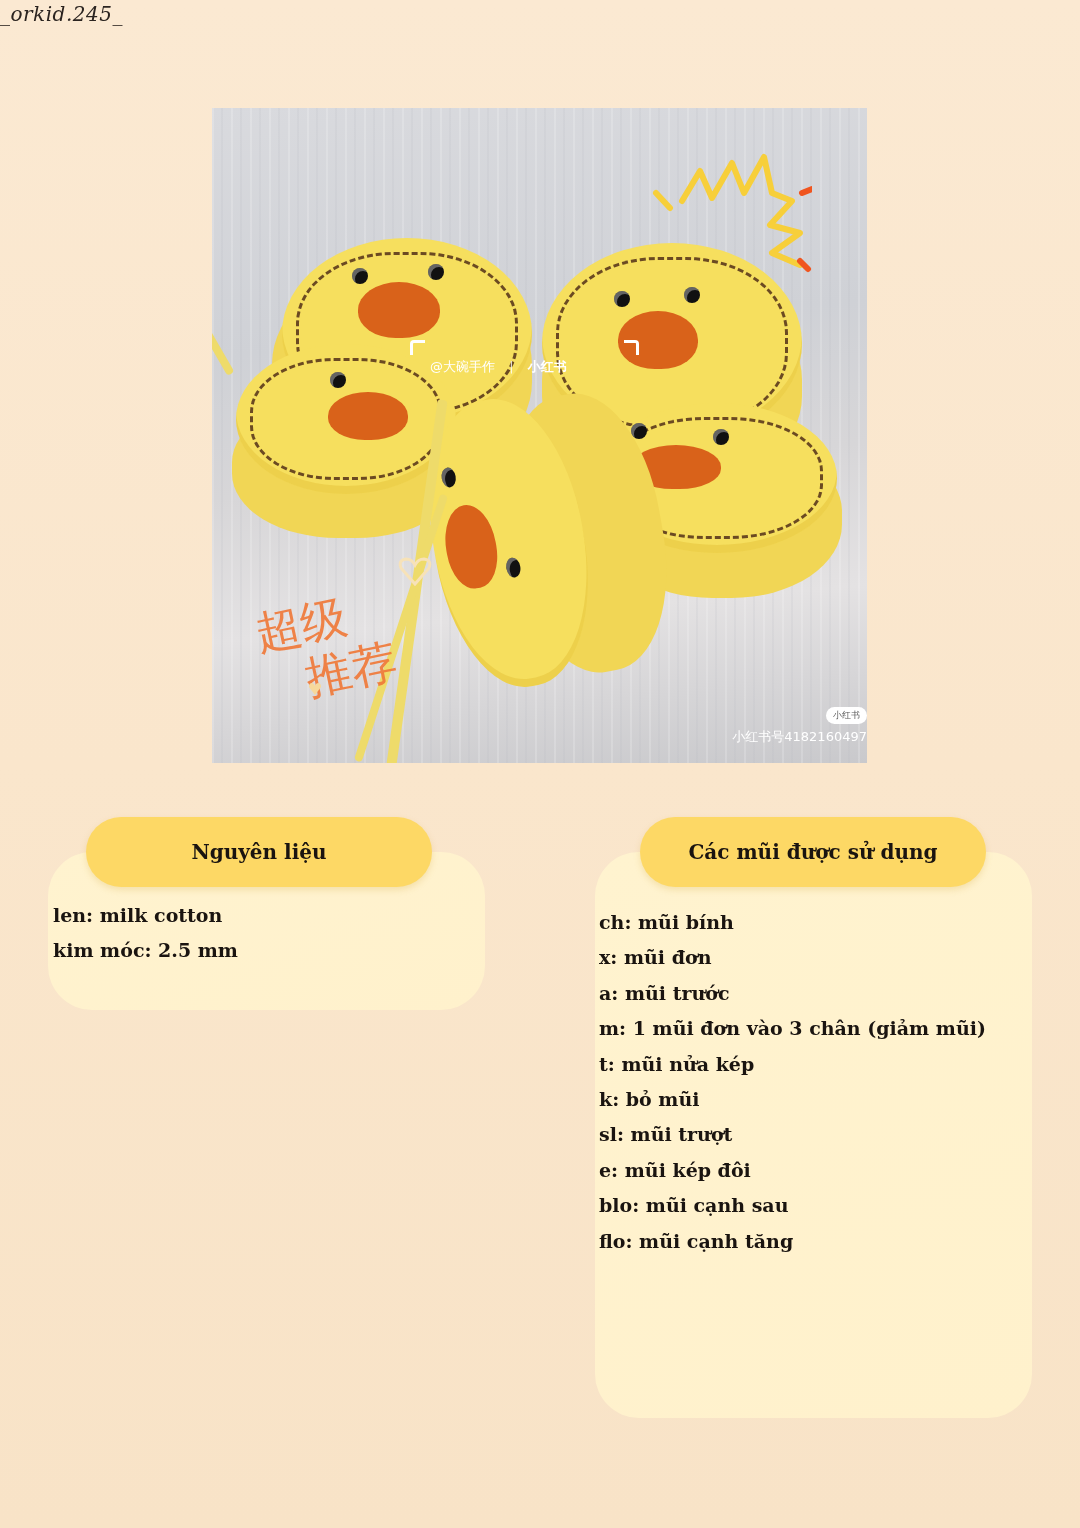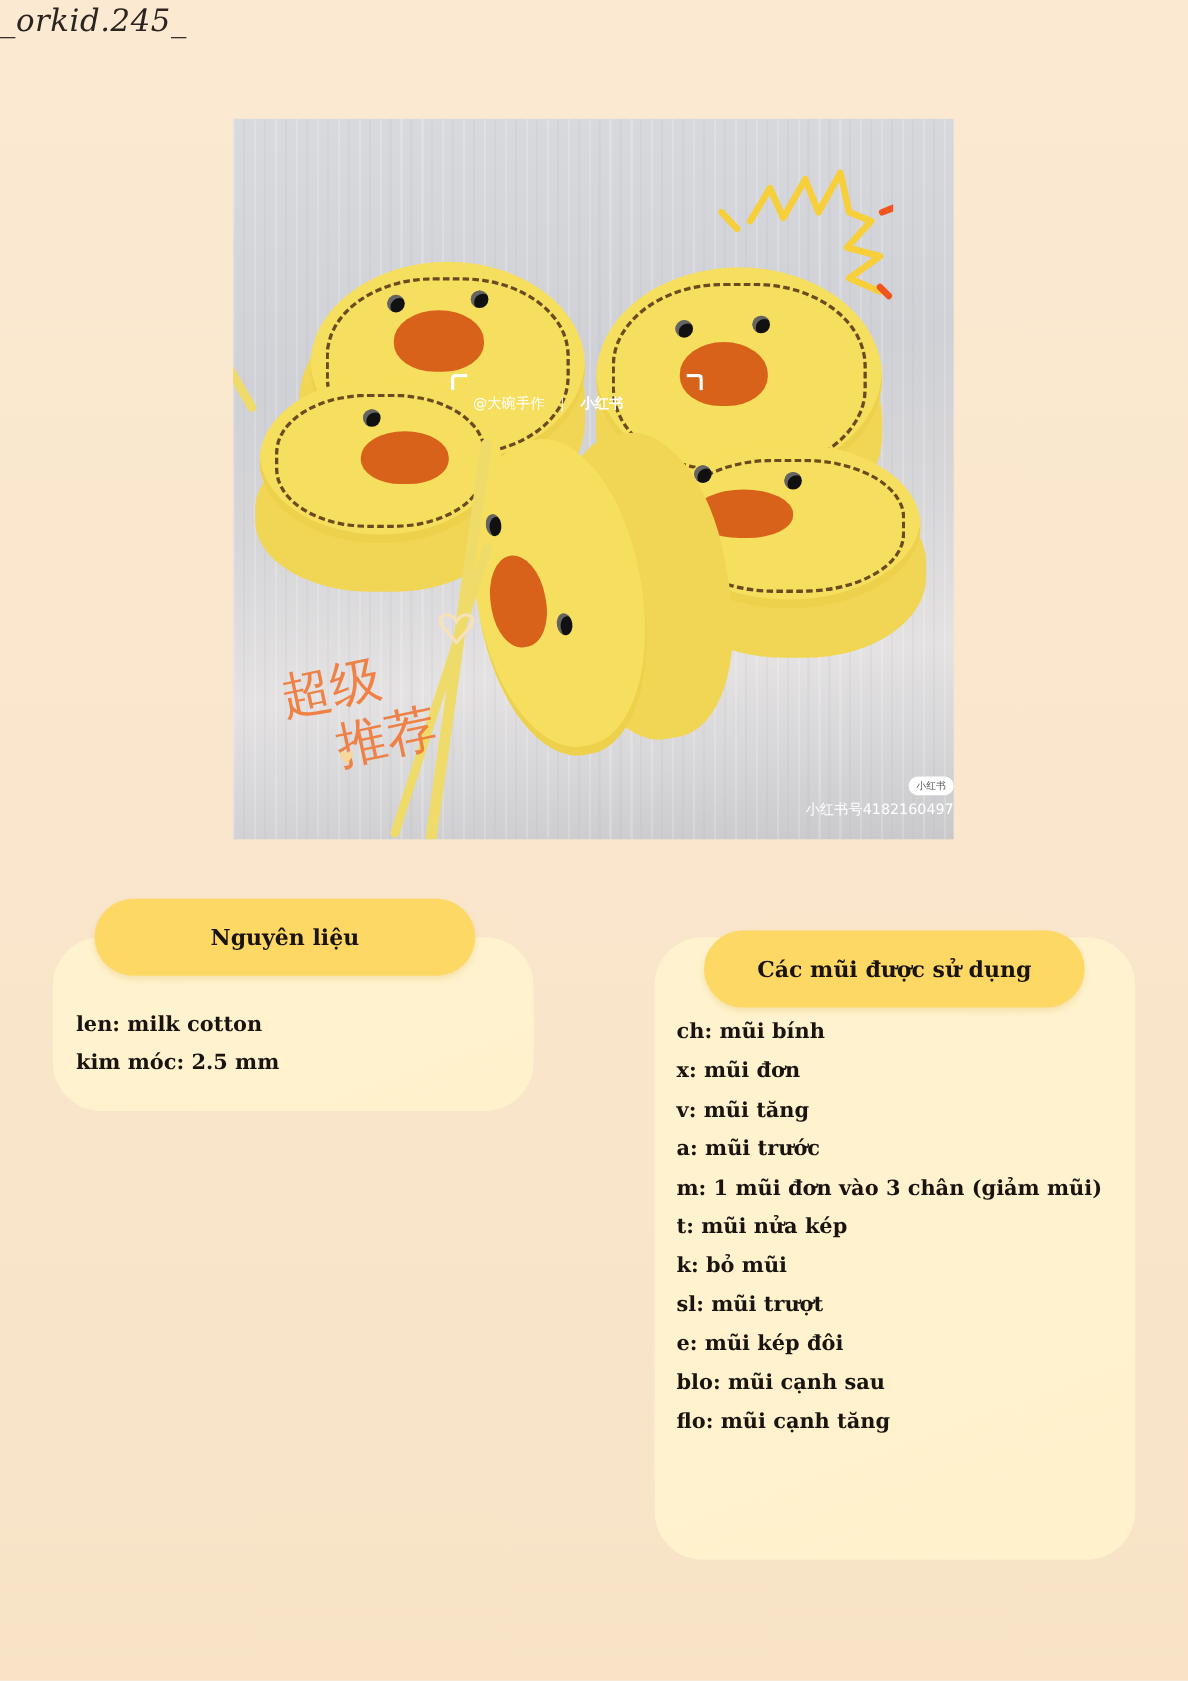--- a/index.html
+++ b/index.html
@@ -5,21 +5,21 @@
   html, body { margin: 0; padding: 0; }
   body {
     width: 1080px; height: 1528px; position: relative; overflow: hidden;
     background: linear-gradient(180deg, #fbe9d2 0%, #fae6cc 50%, #f8e3c7 100%);
     font-family: "DejaVu Serif", "Liberation Serif", serif;
     color: #1a1410;
   }
   .watermark {
     position: absolute; left: 0; top: 2px;
     font-family: "DejaVu Serif", serif; font-style: italic;
-    font-size: 28px; color: #2b2420; letter-spacing: 0.5px;
+    font-size: 20px; color: #2b2420; letter-spacing: 0.5px;
   }
   .watermark .dash { font-style: normal; }
 
   
   .photo {
     position: absolute; left: 212px; top: 108px; width: 655px; height: 655px;
     overflow: hidden;
     background: linear-gradient(175deg, #d9dade 0%, #cfd1d6 35%, #d7d6d8 55%, #e4e2e3 75%, #c9c9cc 100%);
   }
   .photo .streaks {
@@ -57,21 +57,21 @@
   .card {
     position: absolute; background: linear-gradient(160deg, #fff3cf 0%, #fff1cc 100%);
     border-radius: 44px;
   }
   .card-header {
     position: absolute; height: 70px; border-radius: 35px;
     background: #fdd865; display: flex; align-items: center; justify-content: center;
     font-weight: bold; font-size: 20px; color: #1a1410;
     box-shadow: 0 3px 6px rgba(210,170,60,0.25);
   }
-  .card-list { position: absolute; margin: 16px; padding: 0; list-style: none; font-weight: bold; font-size: 19px; }
+  .card-list { position: absolute; margin: 0; padding: 0; list-style: none; font-weight: bold; font-size: 19px; }
   .card-list li { white-space: nowrap; }
 </style>
 </head>
 <body>
 
 <div class="watermark">
   <span class="dash">_</span><span>orkid.245</span><span class="dash">_</span>
 </div>
 
 <div class="photo">
@@ -150,25 +150,24 @@
 </div>
 
 <div class="card" style="left:48px;top:852px;width:437px;height:158px"></div>
 <div class="card-header" style="left:86px;top:817px;width:346px">Nguyên liệu</div>
 <ul class="card-list" style="left:53px;top:898px;line-height:35px">
   <li>len: milk cotton</li>
   <li>kim móc: 2.5 mm</li>
 </ul>
 
 <div class="card" style="left:595px;top:852px;width:437px;height:566px"></div>
-<div class="card-header" style="left:640px;top:846px;width:346px">Các mũi được sử dụng</div>
+<div class="card-header" style="left:640px;top:817px;width:346px">Các mũi được sử dụng</div>
 <ul class="card-list" style="left:599px;top:905px;line-height:35.4px">
   <li>ch: mũi bính</li>
   <li>x: mũi đơn</li>
-  <li>v: mũi tăng</li>
   <li>a: mũi trước</li>
   <li>m: 1 mũi đơn vào 3 chân (giảm mũi)</li>
   <li>t: mũi nửa kép</li>
   <li>k: bỏ mũi</li>
   <li>sl: mũi trượt</li>
   <li>e: mũi kép đôi</li>
   <li>blo: mũi cạnh sau</li>
   <li>flo: mũi cạnh tăng</li>
 </ul>
 

